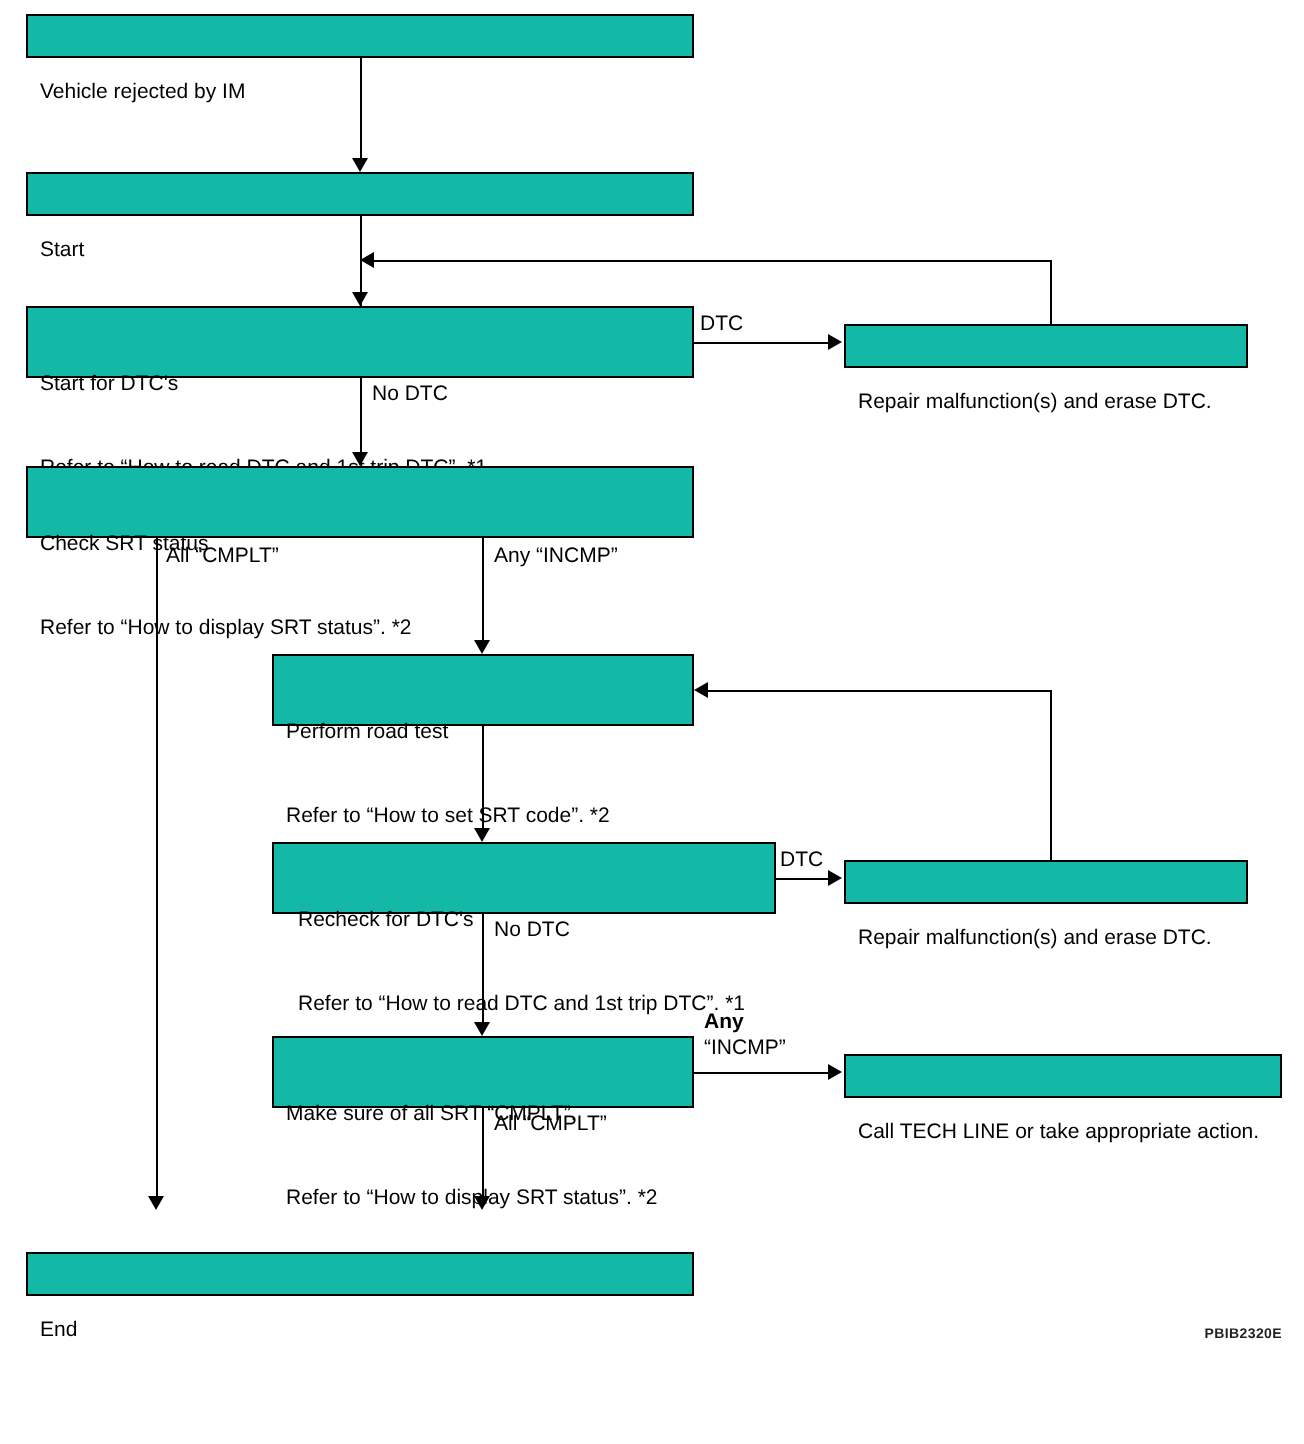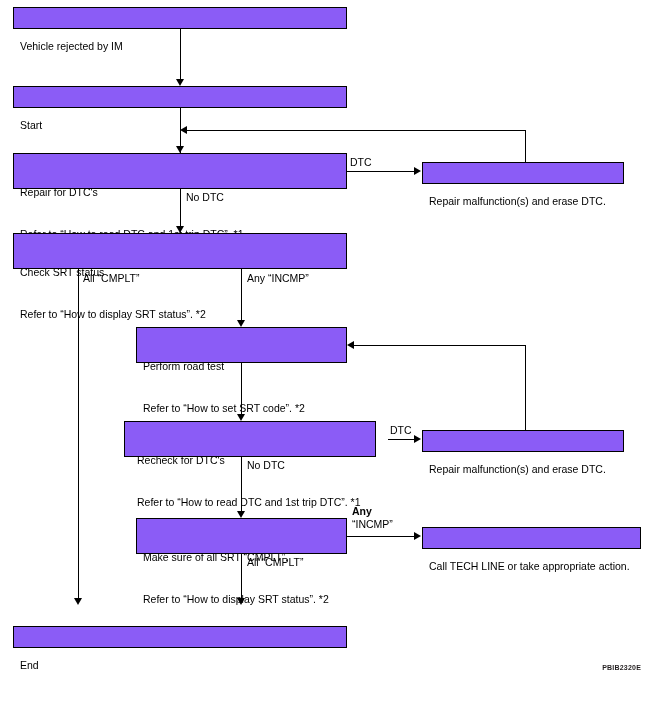--- a/index.html
+++ b/index.html
@@ -12,21 +12,21 @@
     width: 652px;
     height: 722px;
     background: #ffffff;
     font-family: "Liberation Sans", sans-serif;
     overflow: hidden;
   }
   .box {
     position: absolute;
     box-sizing: border-box;
     border: 1.6px solid #000000;
-    background: #8b5cf6;
+    background: #14b8a6;
     color: #000000;
     font-size: 10.5px;
     line-height: 14px;
     padding: 3px 0 0 6px;
     white-space: pre;
     z-index: 3;
   }
   .box .line {
     display: block;
     white-space: pre;
@@ -105,21 +105,21 @@
   </div>
 
   <div class="vline" style="left:180px; top:108px; height:45px;"></div>
   <div class="arrow-down" style="left:176px; top:146px;"></div>
 
   <div class="hline" style="left:186px; top:130px; width:340px;"></div>
   <div class="arrow-left" style="left:180px; top:126px;"></div>
   <div class="vline" style="left:525px; top:130px; height:32px;"></div>
 
   <div class="box" style="left:13px; top:153px; width:334px; height:36px;">
-    <span class="line">Repair for DTC's</span>
+    <span class="line">Start for DTC's</span>
     <span class="line">Refer to “How to read DTC and 1st trip DTC”. *1</span>
   </div>
 
   <div class="hline" style="left:347px; top:171px; width:69px;"></div>
   <div class="arrow-right" style="left:414px; top:167px;"></div>
   <div class="lbl" style="left:350px; top:156px;">DTC</div>
 
   <div class="box" style="left:422px; top:162px; width:202px; height:22px;">
     <span class="line">Repair malfunction(s) and erase DTC.</span>
   </div>
@@ -146,21 +146,21 @@
     <span class="line">Refer to “How to set SRT code”. *2</span>
   </div>
 
   <div class="hline" style="left:353px; top:345px; width:173px;"></div>
   <div class="arrow-left" style="left:347px; top:341px;"></div>
   <div class="vline" style="left:525px; top:345px; height:85px;"></div>
 
   <div class="vline" style="left:241px; top:363px; height:52px;"></div>
   <div class="arrow-down" style="left:237px; top:414px;"></div>
 
-  <div class="box" style="left:124px; top:421px; width:252px; height:36px;padding-left:12px;">
+  <div class="box" style="left:136px; top:421px; width:252px; height:36px;padding-left:12px;">
     <span class="line">Recheck for DTC's</span>
     <span class="line">Refer to “How to read DTC and 1st trip DTC”. *1</span>
   </div>
 
   <div class="hline" style="left:388px; top:439px; width:28px;"></div>
   <div class="arrow-right" style="left:414px; top:435px;"></div>
   <div class="lbl" style="left:390px; top:424px;">DTC</div>
 
   <div class="box" style="left:422px; top:430px; width:202px; height:22px;">
     <span class="line">Repair malfunction(s) and erase DTC.</span>

